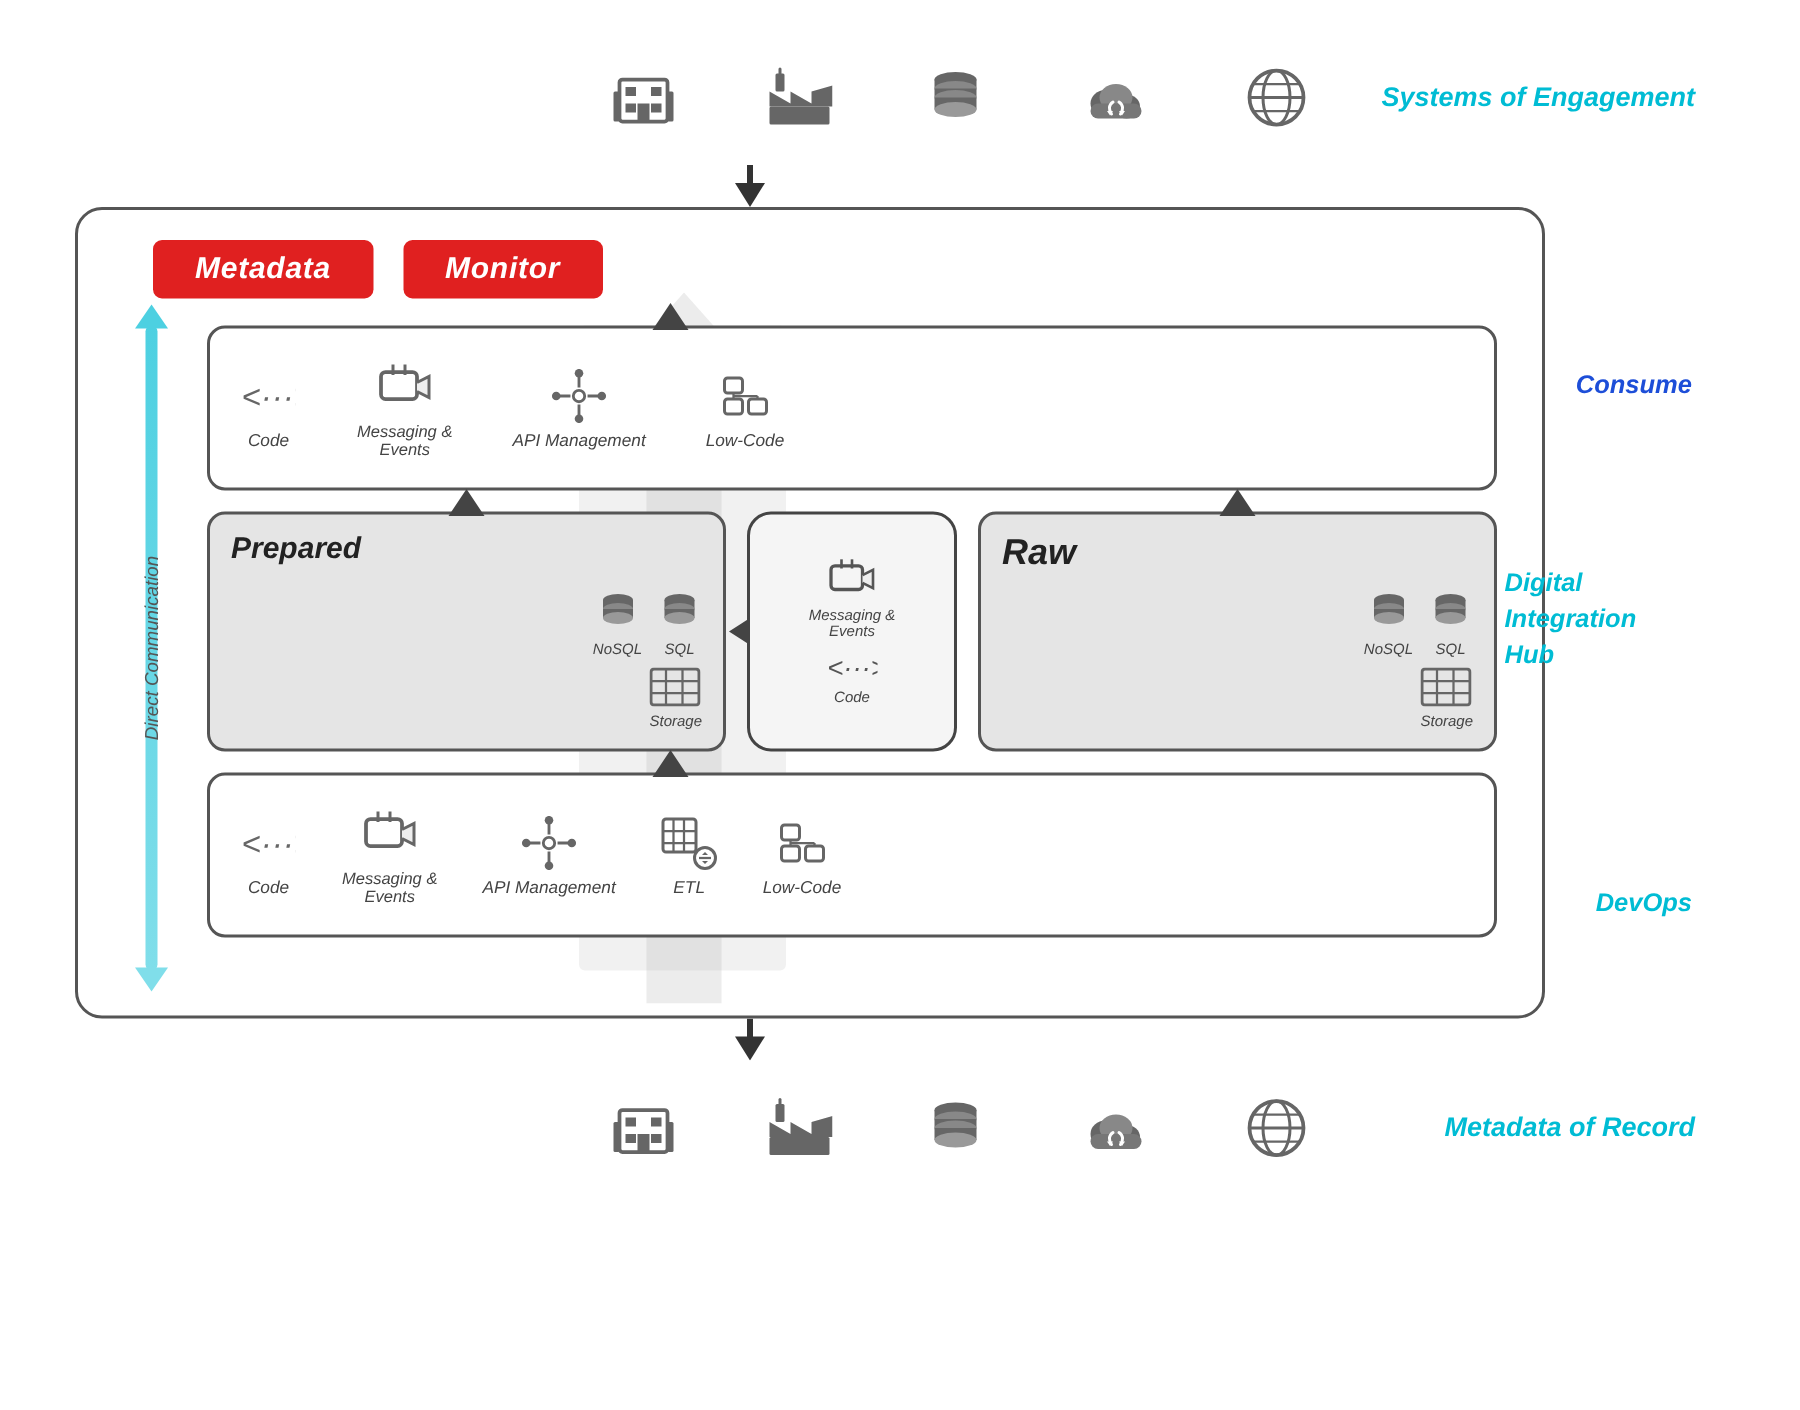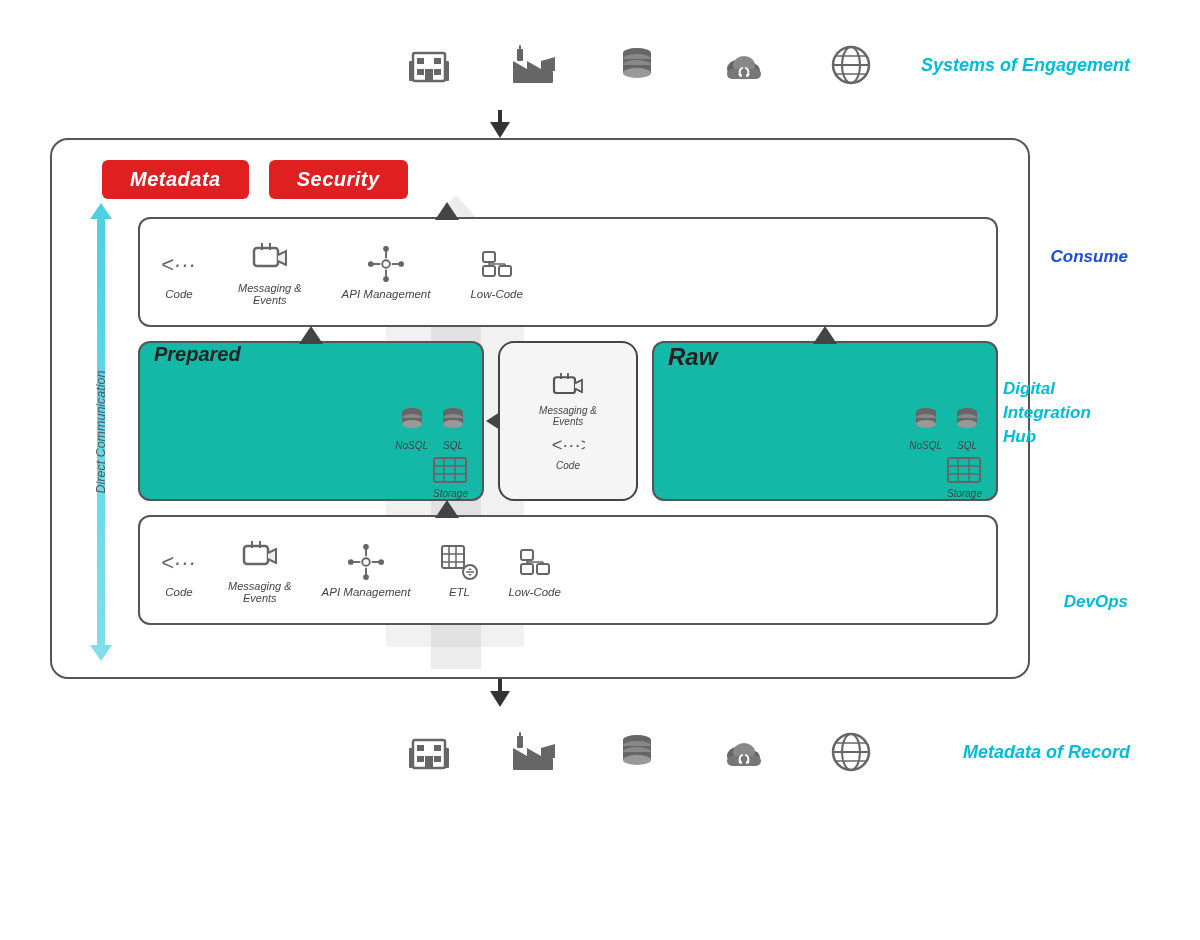--- a/index.html
+++ b/index.html
@@ -118,22 +118,22 @@
       display: flex;
       gap: 14px;
       position: relative;
       z-index: 1;
       height: 160px;
     }
 
     .prepared-box, .raw-box {
       border: 2px solid #555;
       border-radius: 12px;
-      background: #14b8a6;
-      padding: 0 14px;
+      background: #e5e5e5;
+      padding: 12px 14px;
       display: flex;
       flex-direction: column;
       align-items: flex-start;
       position: relative;
       flex: 1;
     }
 
     .hub-box {
       border: 2.5px solid #444;
       border-radius: 16px;
@@ -308,21 +308,21 @@
     <svg width="24" height="28" viewBox="0 0 24 28">
       <polygon points="12,28 2,12 22,12" fill="#333"></polygon>
       <rect x="10" y="0" width="4" height="14" fill="#333"></rect>
     </svg>
   </div>
 
   <div class="main-box">
 
     <div class="red-badges">
       <div class="red-badge">Metadata</div>
-      <div class="red-badge">Security</div>
+      <div class="red-badge">Monitor</div>
     </div>
 
     <div class="content-area">
 
       <div class="direct-comm-col">
         <div style="position:relative; display:flex; flex-direction:column; align-items:center; height:430px;">
 
           <div style="width:8px; height:430px; background:linear-gradient(to bottom,#4dd0e1,#80deea); border-radius:4px; position:relative;">
             <div style="position:absolute;top:-14px;left:50%;transform:translateX(-50%);width:0;height:0;border-left:11px solid transparent;border-right:11px solid transparent;border-bottom:16px solid #4dd0e1;"></div>
             <div style="position:absolute;bottom:-14px;left:50%;transform:translateX(-50%);width:0;height:0;border-left:11px solid transparent;border-right:11px solid transparent;border-top:16px solid #80deea;"></div>

